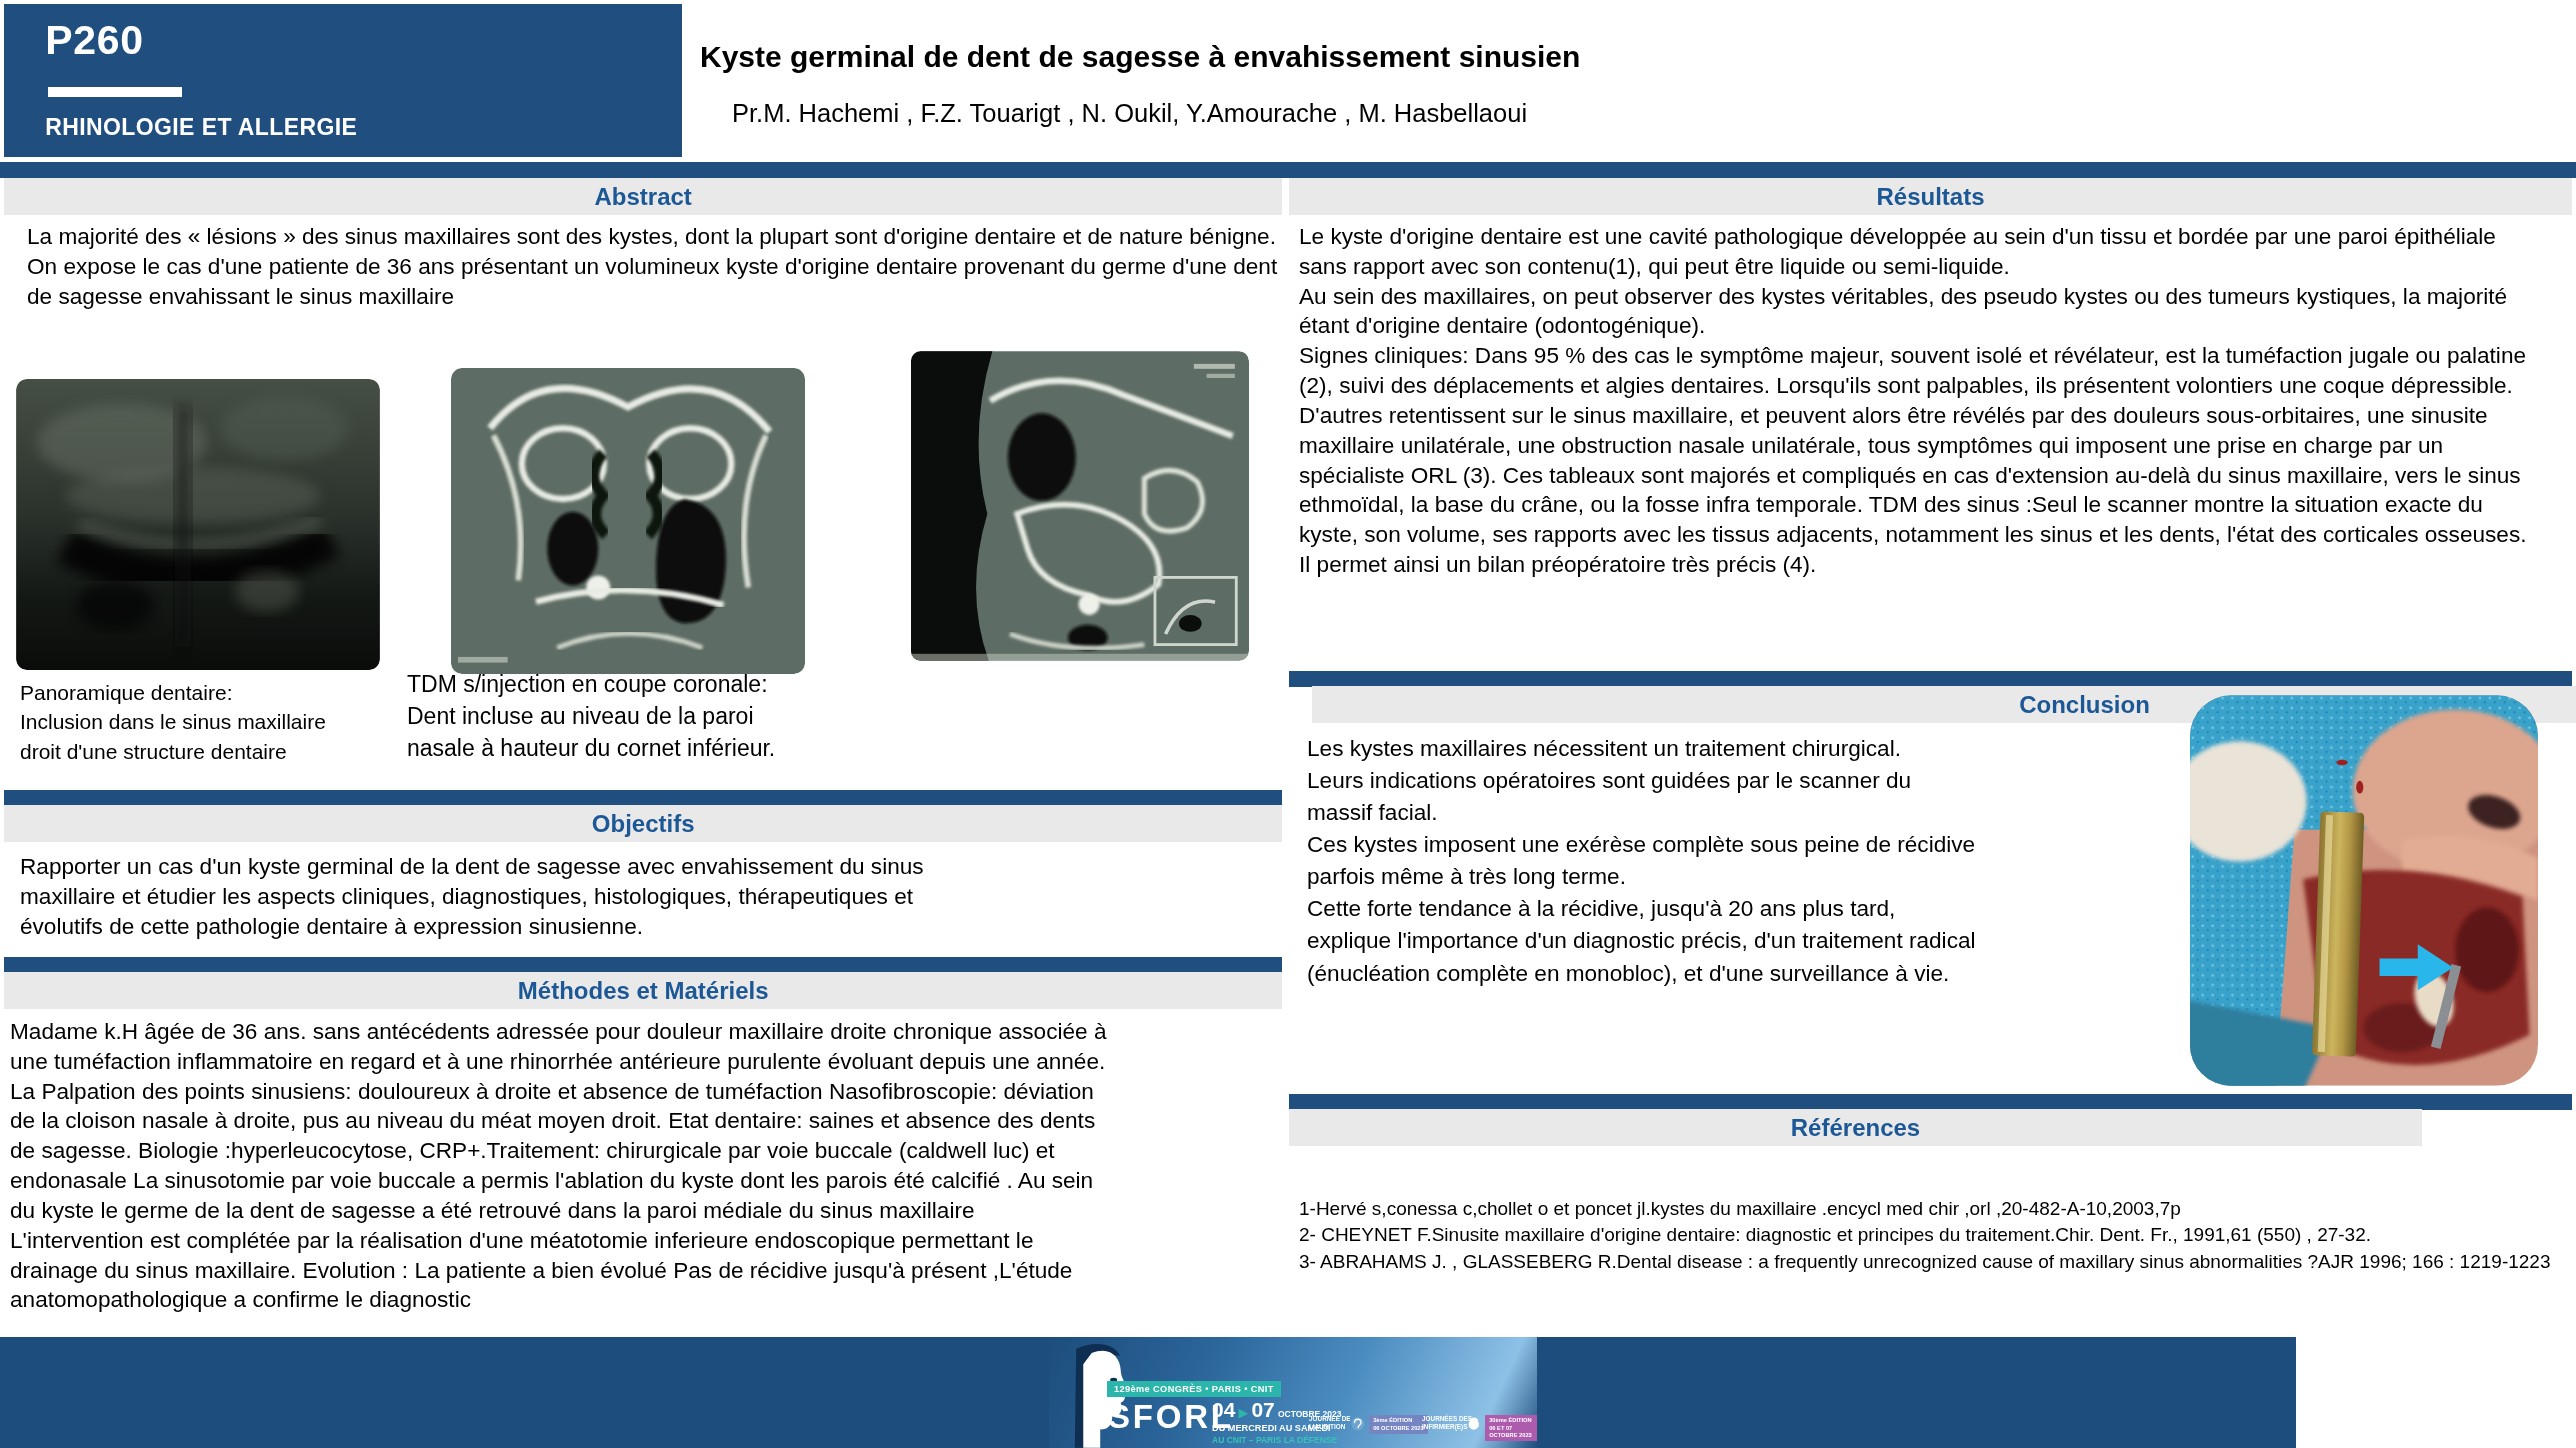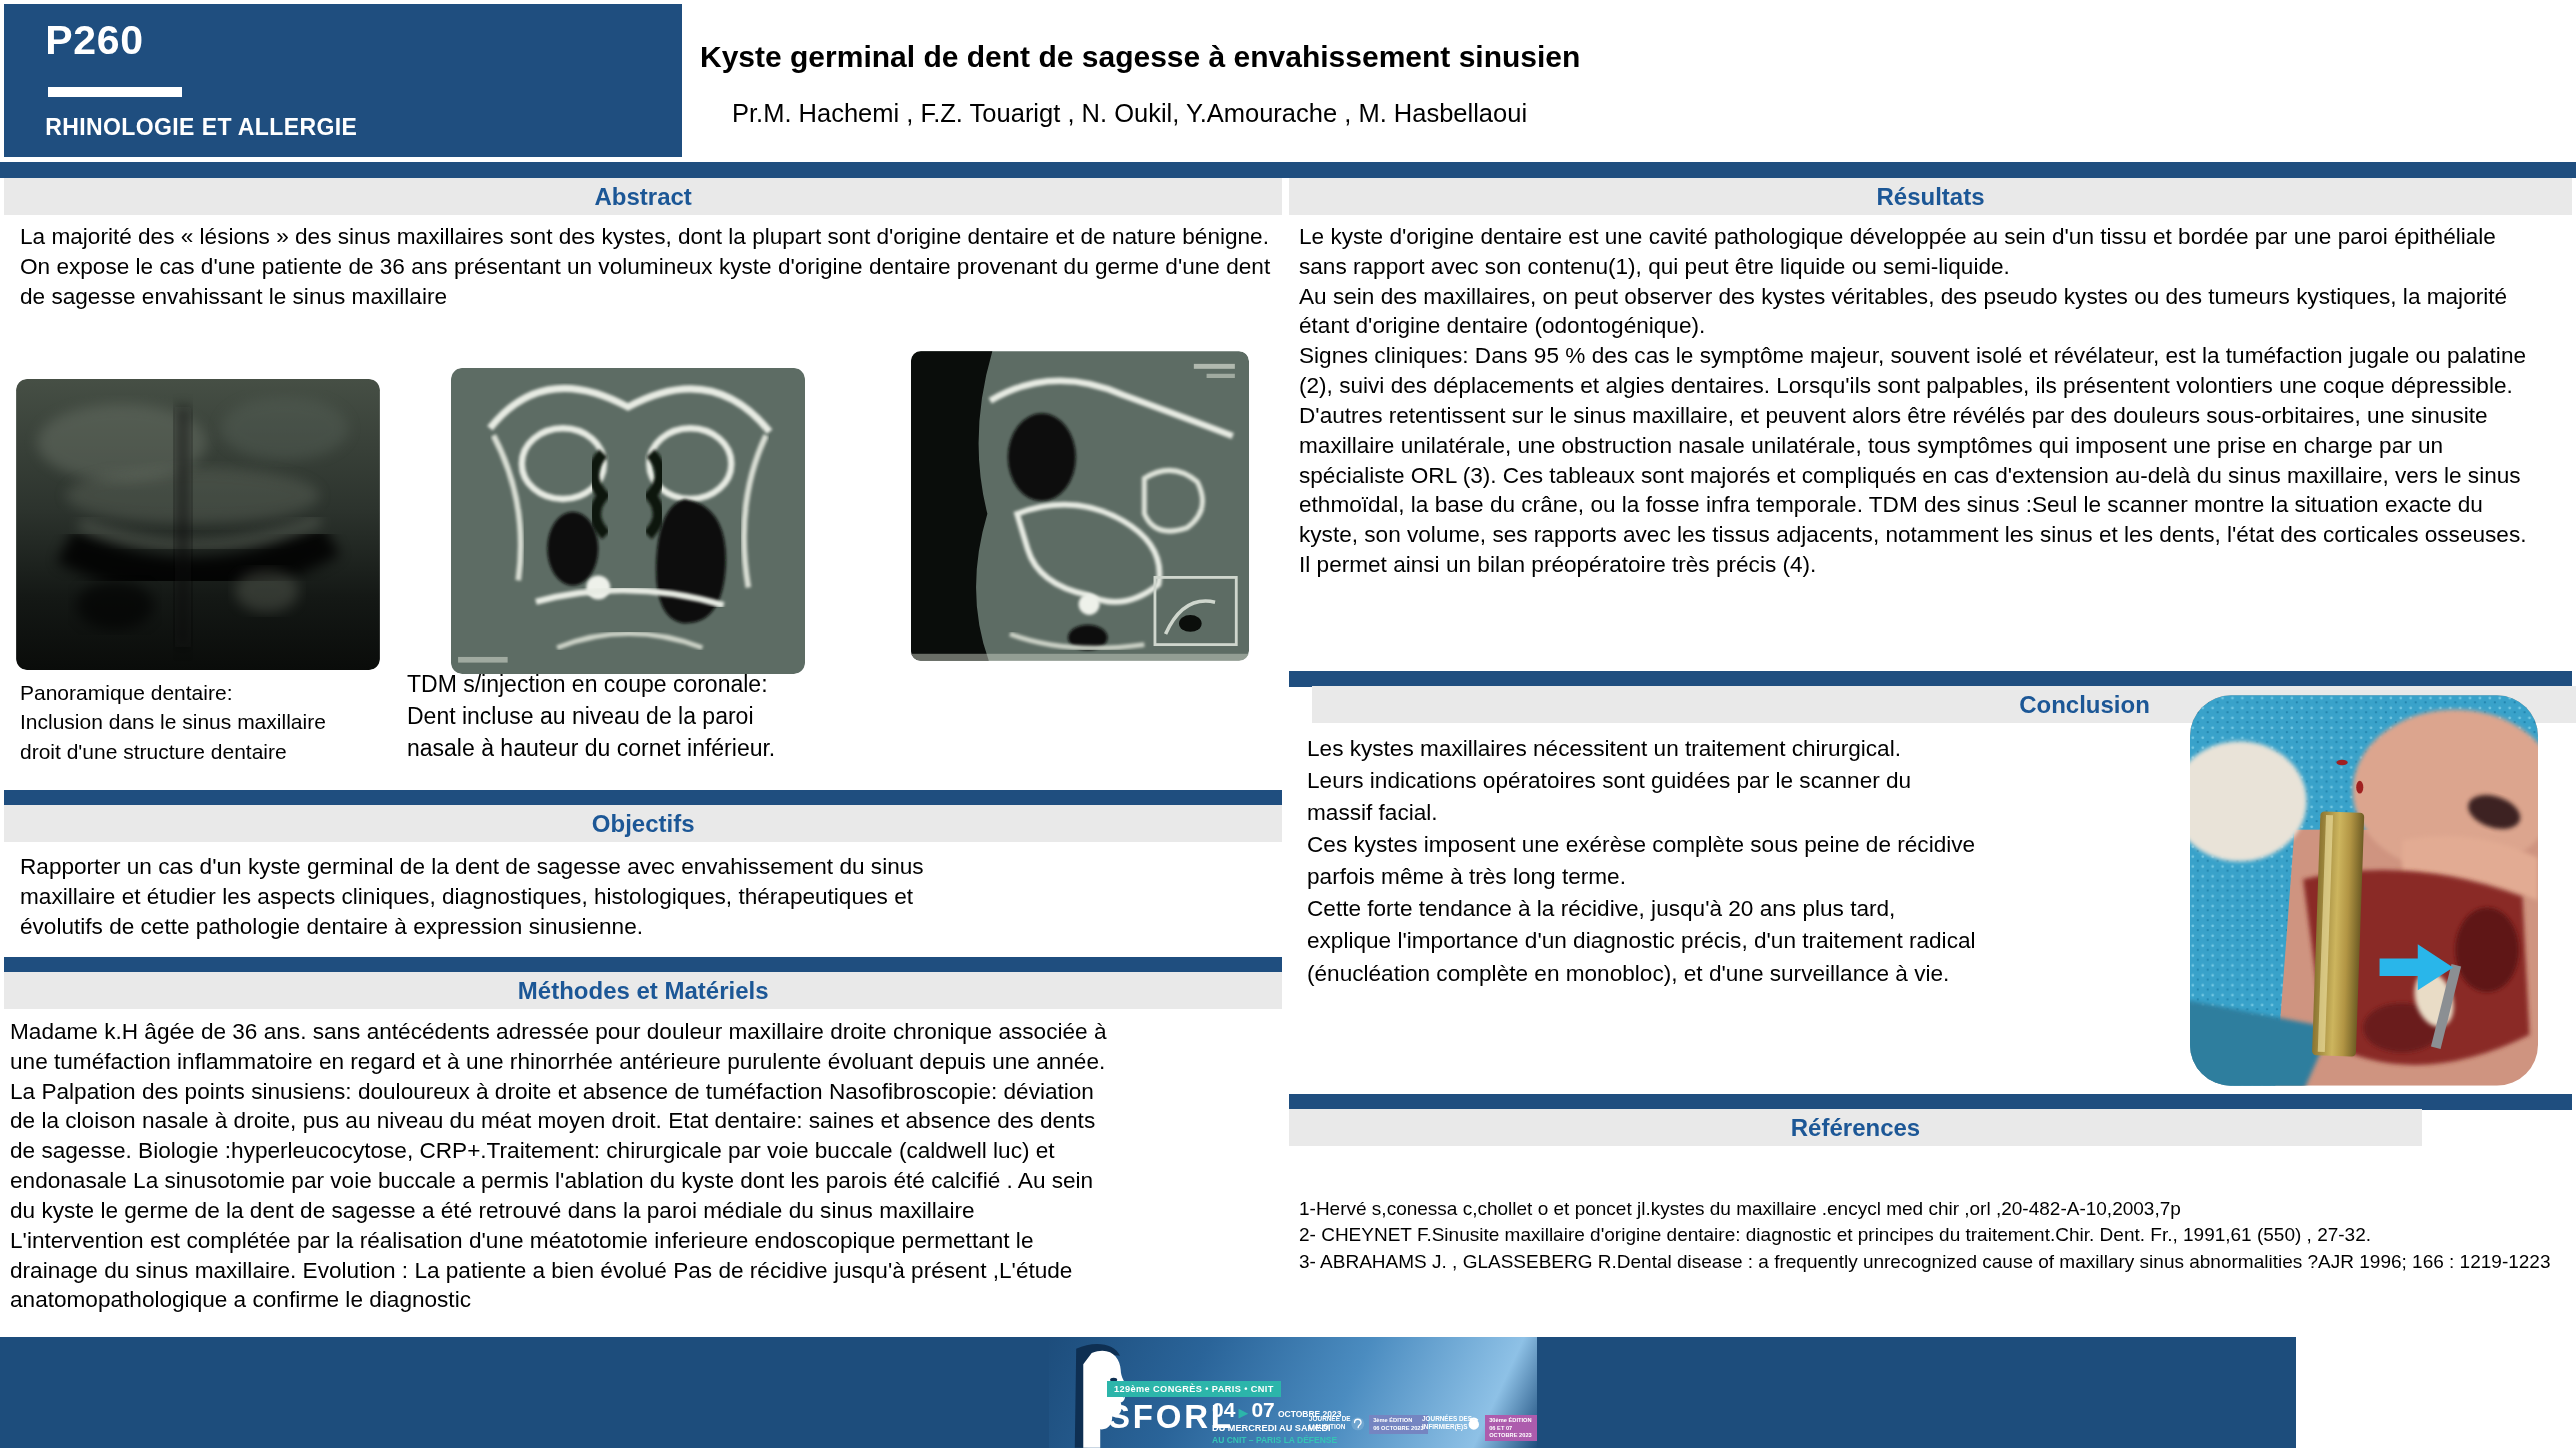--- a/index.html
+++ b/index.html
@@ -71,21 +71,21 @@
     <div class="pcode-rule"></div>
     <div class="pcategory">RHINOLOGIE ET ALLERGIE</div>
   </div>
   <div class="title">Kyste germinal de dent de sagesse à envahissement sinusien</div>
   <div class="authors">Pr.M. Hachemi , F.Z. Touarigt , N. Oukil, Y.Amourache , M. Hasbellaoui</div>
   <div class="top-rule"></div>
 
   <div class="bar" style="left:4.2px;top:178px;width:1278px;">
     <span>Abstract</span>
   </div>
-  <div class="body-txt ml" style="left:20px;top:222px;width:1252px;">La majorité des « lésions » des sinus maxillaires sont des kystes, dont la plupart sont d'origine dentaire et de nature bénigne.
+  <div class="body-txt ml" style="left:27px;top:222px;width:1252px;">La majorité des « lésions » des sinus maxillaires sont des kystes, dont la plupart sont d'origine dentaire et de nature bénigne.
 On expose le cas d'une patiente de 36 ans présentant un volumineux kyste d'origine dentaire provenant du germe d'une dent de sagesse envahissant le sinus maxillaire</div>
 
   <div class="fig" style="left:15.6px;top:379px;">
     <svg width="364" height="291" viewBox="0 0 515 412">
       <defs>
         <linearGradient id="pan" x1="0" y1="0" x2="0" y2="1">
           <stop offset="0" stop-color="#464f45"></stop>
             <stop offset="0.45" stop-color="#2c332d"></stop>
           <stop offset="0.75" stop-color="#141815"></stop>
             <stop offset="1" stop-color="#0a0c0a"></stop>

